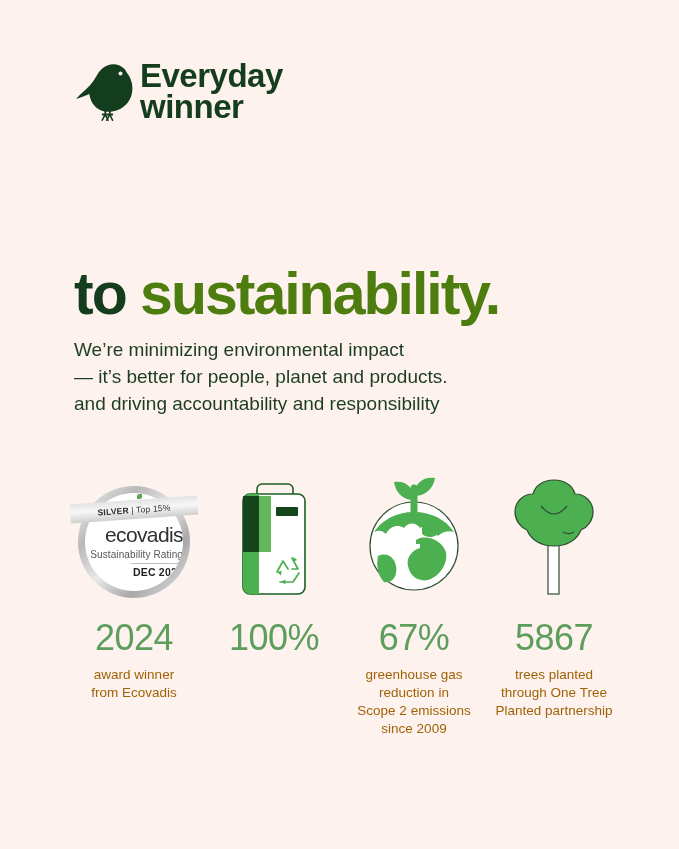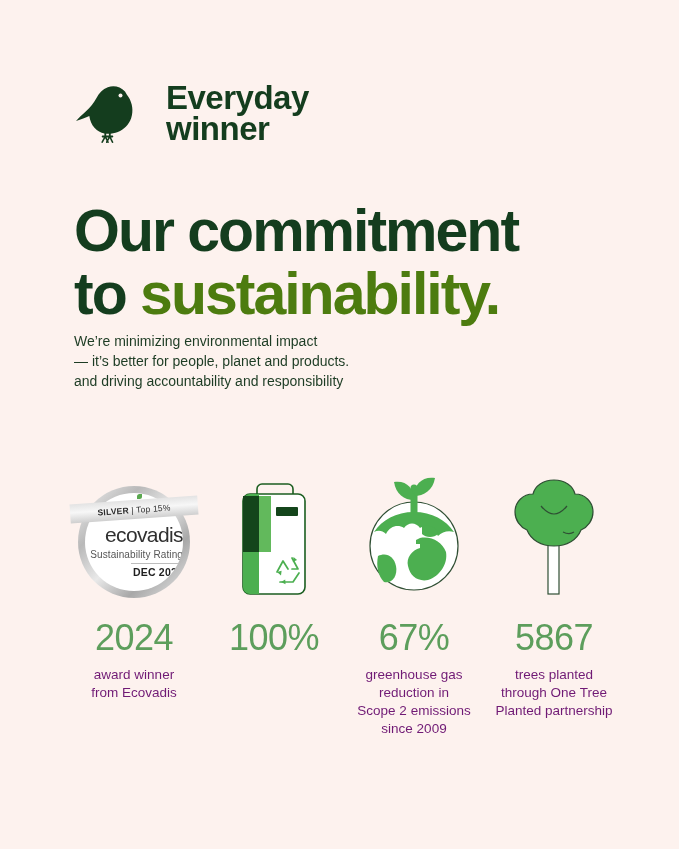--- a/index.html
+++ b/index.html
@@ -18,24 +18,24 @@
     position: relative;
     width: 679px;
     height: 849px;
     background: #fdf2ee;
   }
 
   
   .logo {
     position: absolute;
     left: 76px;
-    top: 78px;
+    top: 56px;
     display: flex;
     align-items: center;
-    gap: 28px;
+    gap: 2px;
   }
   .logo-mark { width: 62px; height: 70px; display: block; }
   .logo-text {
     font-size: 33px;
     font-weight: bold;
     line-height: 0.94;
     color: #143d1e;
     letter-spacing: -0.5px;
   }
   .logo-text span { display: block; }
@@ -52,21 +52,21 @@
     color: #143d1e;
     width: 560px;
   }
   .headline .accent { color: #4d7c0f; }
 
   
   .intro {
     position: absolute;
     left: 74px;
     top: 318px;
-    font-size: 14px;
+    font-size: 19px;
     line-height: 1.42;
     color: #1d3c24;
     width: 480px;
   }
   .intro span { display: block; }
 
   
   .stats {
     position: absolute;
     left: 64px;
@@ -90,21 +90,21 @@
     margin-top: 22px;
     font-size: 36px;
     color: #5d9e5c;
     line-height: 1;
     letter-spacing: -0.5px;
   }
   .stat-caption {
     margin-top: 10px;
     font-size: 13.5px;
     line-height: 1.33;
-    color: #701a75;
+    color: #a16207;
     text-align: center;
   }
   .stat-caption span { display: block; }
 
   
   .badge {
     position: relative;
     width: 112px;
     height: 112px;
   }
@@ -187,21 +187,21 @@
       <path d="M49 13.5c-4.6-5-11.4-6.4-17.2-4.2-5.1 1.9-8.8 6-11.3 10.7-2.6 4.9-6.2 9.4-10.5 13.2C6.4 36.5 3 39.4 0 43c5.2-1.6 9.6-3.2 13.3-5 .6 4.6 2.4 8.8 5.4 12 2.6 2.8 6 4.7 9.7 5.5v2.1h-1.8c-.5 0-.9.4-.9.9s.4.9.9.9h1.2l-2.3 4.4c-.2.4-.1.9.3 1.1.4.2.9.1 1.1-.3l2.3-4.3 2.1 4.3c.2.4.7.6 1.1.4.4-.2.6-.7.4-1.1l-2.2-4.5h1.3c.5 0 .9-.4.9-.9s-.4-.9-.9-.9h-1.7v-1.9c.9.1 1.8.1 2.7.1v1.8h-1.8c-.5 0-.9.4-.9.9s.4.9.9.9h1.2l-2.3 4.4c-.2.4-.1.9.3 1.1.4.2.9.1 1.1-.3l2.3-4.3 2.1 4.3c.2.4.7.6 1.1.4.4-.2.6-.7.4-1.1l-2.2-4.5h1.3c.5 0 .9-.4.9-.9s-.4-.9-.9-.9h-1.7v-1.9c6.7-.6 12.7-3.6 16.7-8.6 4.7-5.8 6-13.6 4.3-20.6-.9-3.6-2.5-7-4.8-9.8z" fill="#143d1e"></path>
       <circle cx="44.5" cy="17.5" r="2" fill="#fdf2ee"></circle>
     </svg>
     <div class="logo-text">
       <span>Everyday</span>
       <span>winner</span>
     </div>
   </div>
 
   <h1 class="headline">
-    <span>Our commitment</span><br>
+    <br>
     <span>to </span><span class="accent">sustainability.</span>
   </h1>
 
   <p class="intro">
     <span>We’re minimizing environmental impact</span>
     <span>— it’s better for people, planet and products.</span>
     <span>and driving accountability and responsibility</span>
   </p>
 
   <div class="stats">

